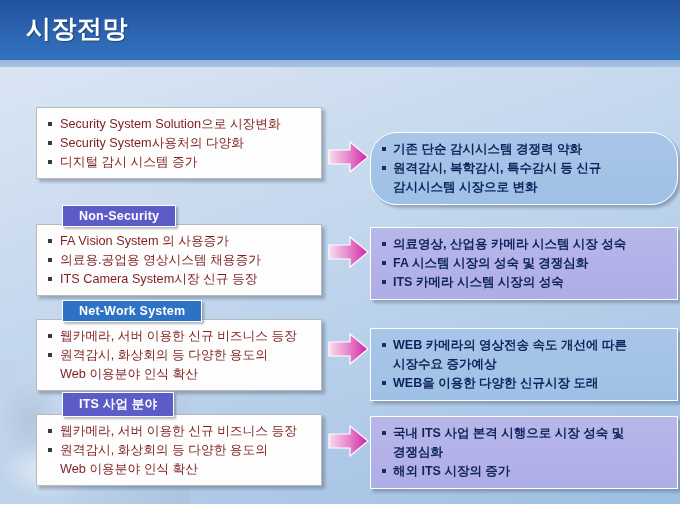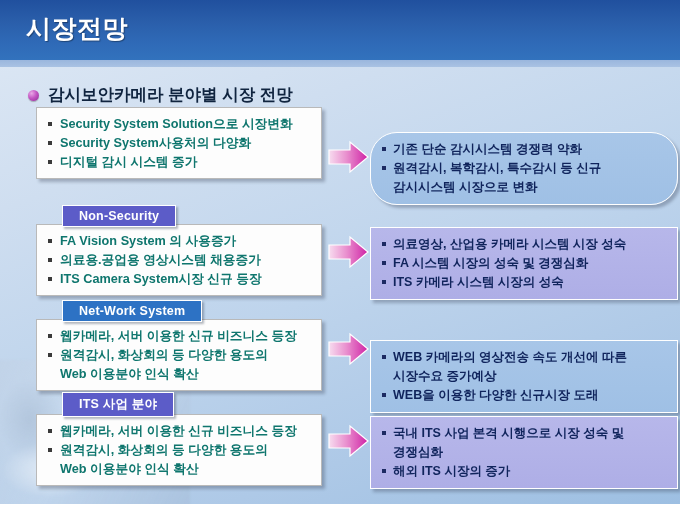--- a/index.html
+++ b/index.html
@@ -138,22 +138,22 @@
   }
   .left-box ul, .right-box ul {
     list-style: none;
     margin: 0;
     padding: 0;
   }
   .left-box li {
     position: relative;
     padding-left: 13px;
     font-size: 12.7px;
-    font-weight: bold;
-    color: #0f766e;
+    font-weight: normal;
+    color: #7f1d1d;
     line-height: 1.48;
     white-space: nowrap;
   }
   .left-box li:before {
     content: "";
     position: absolute;
     left: 1px;
     top: 7px;
     width: 4px;
     height: 4px;
@@ -206,38 +206,34 @@
     top: 7px;
     width: 4px;
     height: 4px;
     background: #1c2a62;
   }
   .right-box li.nobullet { padding-left: 12px; }
   .right-box li.nobullet:before { display: none; }
 
   .rb-r1 { top: 22px; border-radius: 27px; }
   .rb-r2 { top: 22px; }
-  .rb-r3 { top: 40px; }
+  .rb-r3 { top: 28px; }
   .rb-r4 { top: 24px; }
 </style>
 </head>
 <body>
 
 <div class="slide">
 
   <div class="watermark"></div>
 
   <div class="header-bar"></div>
   <div class="header-strip"></div>
   <div class="slide-title">시장전망</div>
 
-  <div class="subtitle-row">
-    <span class="bullet-sphere"></span>
-    <span class="subtitle-text">감시보안카메라 분야별 시장 전망</span>
-  </div>
 
   <div class="row row-1">
     <div class="left-group">
       <div class="left-box">
         <ul>
           <li>Security System Solution으로 시장변화</li>
           <li>Security System사용처의 다양화</li>
           <li>디지털 감시 시스템 증가</li>
         </ul>
       </div>

